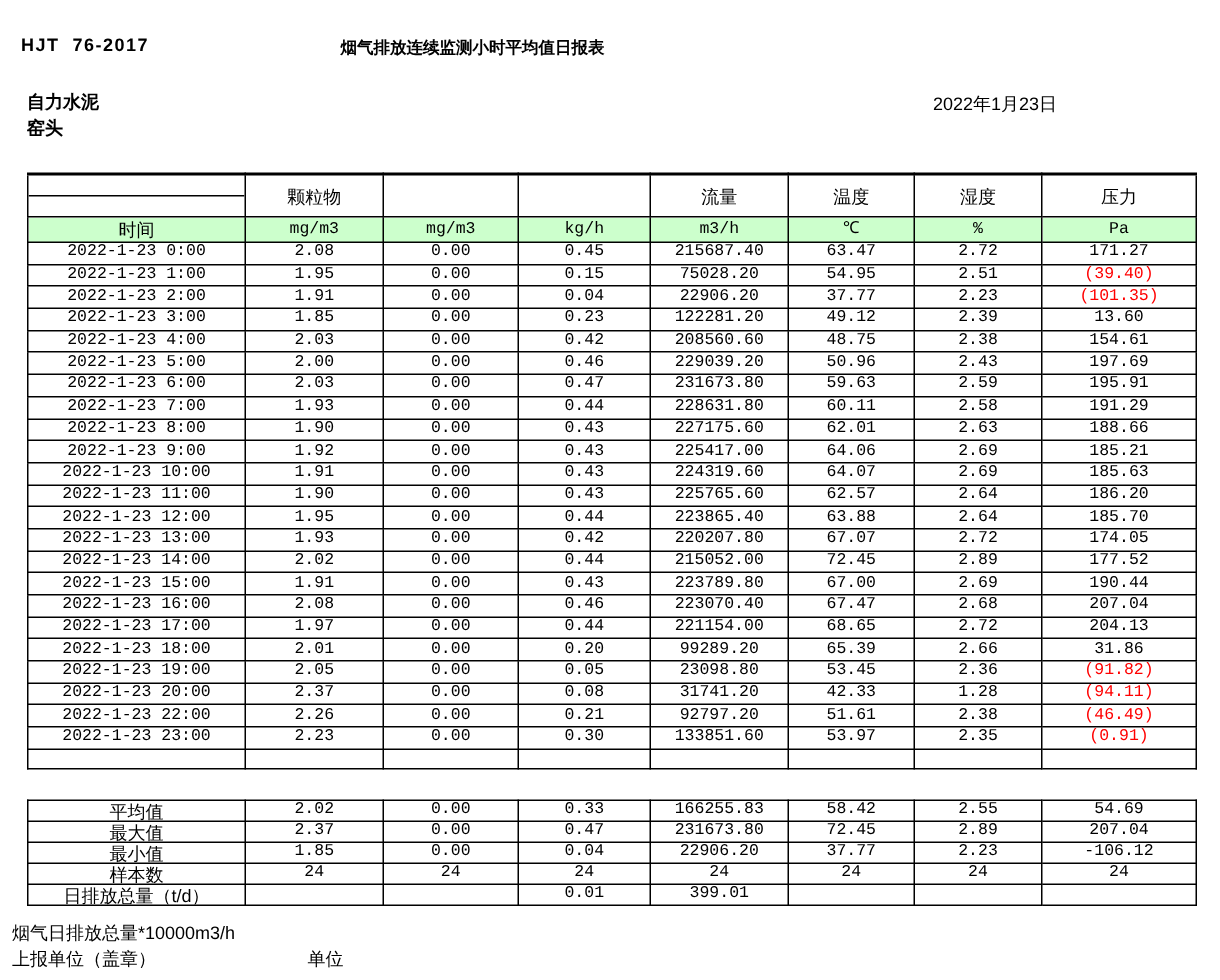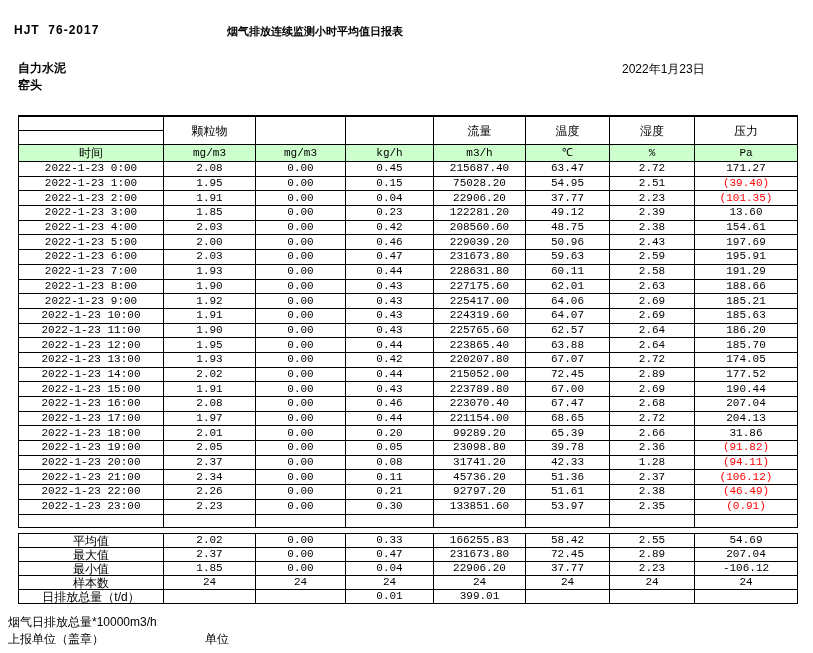--- a/index.html
+++ b/index.html
@@ -273,43 +273,33 @@
         <td>65.39</td>
         <td>2.66</td>
         <td>31.86</td>
       </tr>
       <tr class="data-row">
         <td>2022-1-23 19:00</td>
         <td>2.05</td>
         <td>0.00</td>
         <td>0.05</td>
         <td>23098.80</td>
-        <td>39.78</td>
+        <td>53.45</td>
         <td>2.36</td>
         <td class="neg">(91.82)</td>
       </tr>
       <tr class="data-row">
         <td>2022-1-23 20:00</td>
         <td>2.37</td>
         <td>0.00</td>
         <td>0.08</td>
         <td>31741.20</td>
         <td>42.33</td>
         <td>1.28</td>
         <td class="neg">(94.11)</td>
-      </tr>
-      <tr class="data-row">
-        <td>2022-1-23 21:00</td>
-        <td>2.34</td>
-        <td>0.00</td>
-        <td>0.11</td>
-        <td>45736.20</td>
-        <td>51.36</td>
-        <td>2.37</td>
-        <td class="neg">(106.12)</td>
       </tr>
       <tr class="data-row">
         <td>2022-1-23 22:00</td>
         <td>2.26</td>
         <td>0.00</td>
         <td>0.21</td>
         <td>92797.20</td>
         <td>51.61</td>
         <td>2.38</td>
         <td class="neg">(46.49)</td>

